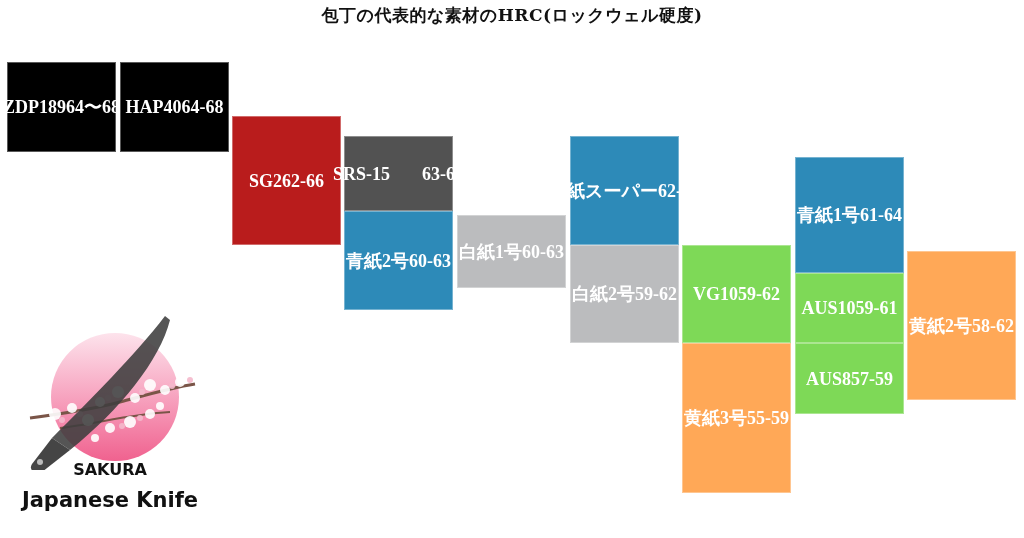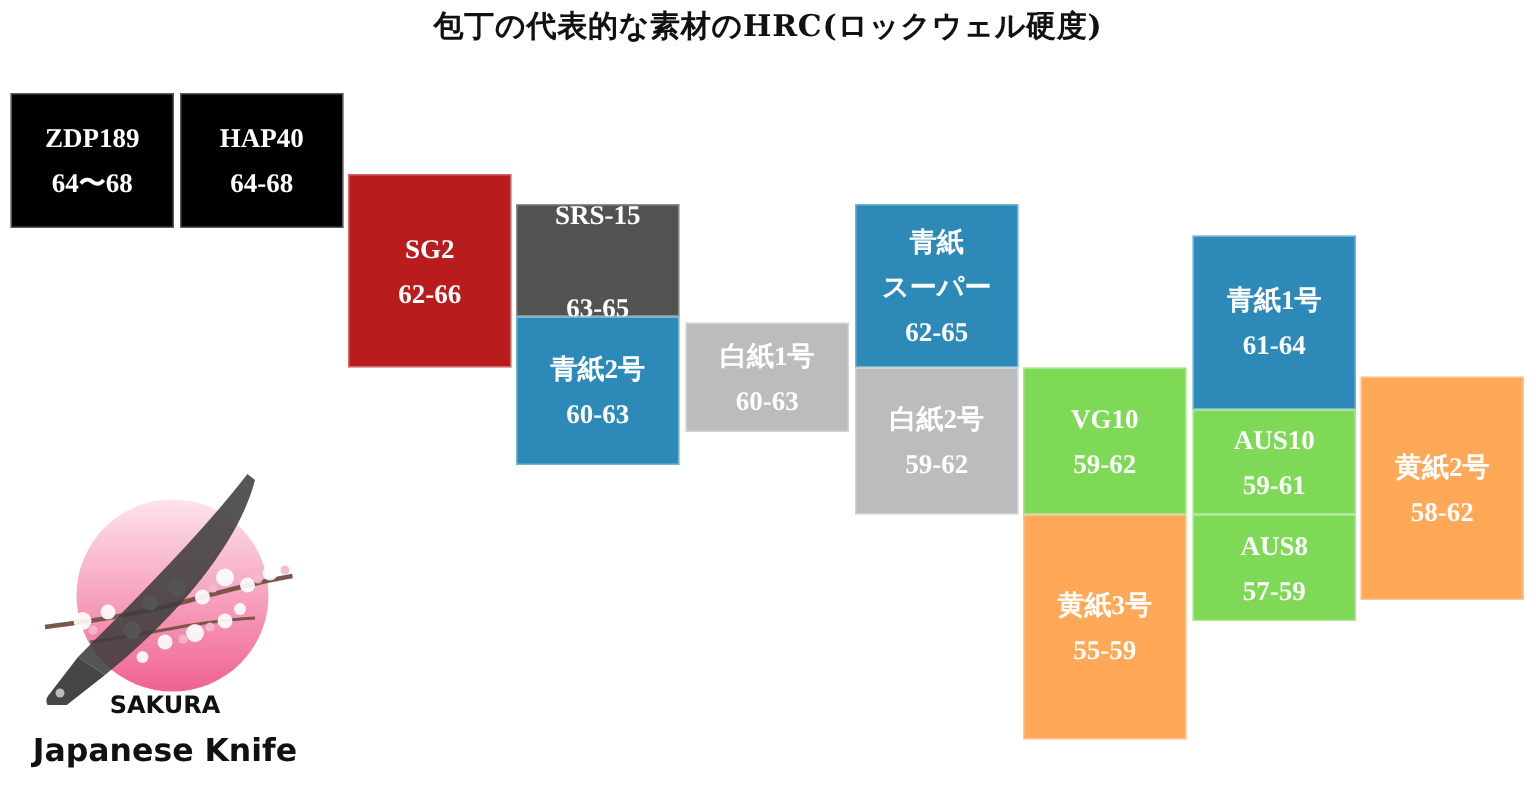--- a/index.html
+++ b/index.html
@@ -3,27 +3,27 @@
 <meta charset="utf-8">
 <style>
   html, body { margin:0; padding:0; }
   body {
     width:1024px; height:538px; position:relative; overflow:hidden;
     background:#ffffff;
     font-family:"DejaVu Serif","Liberation Serif",serif;
   }
   .title {
     position:absolute; left:0; top:4px; width:1024px; text-align:center;
-    font-size:20px; font-weight:bold; color:#111;
+    font-size:17px; font-weight:bold; color:#111;
     font-family:"DejaVu Serif","Liberation Serif",serif;
     letter-spacing:0.5px;
   }
   .box {
     position:absolute; box-sizing:border-box;
-    display:flex; flex-direction:column; align-items:center; justify-content:center;
+    display:flex; flex-direction:row; align-items:center; justify-content:center;
     color:#ffffff; font-weight:bold; font-size:18px; line-height:30px;
     font-family:"Liberation Serif","DejaVu Serif",serif;
     text-align:center;
     border:1px solid rgba(255,255,255,0.35);
   }
   .box span { display:block; white-space:nowrap; }
   .logo { position:absolute; left:0; top:310px; width:220px; height:228px; }
   .logo-text {
     position:absolute; left:0; width:220px; text-align:center;
     font-family:"DejaVu Sans","Liberation Sans",sans-serif;

